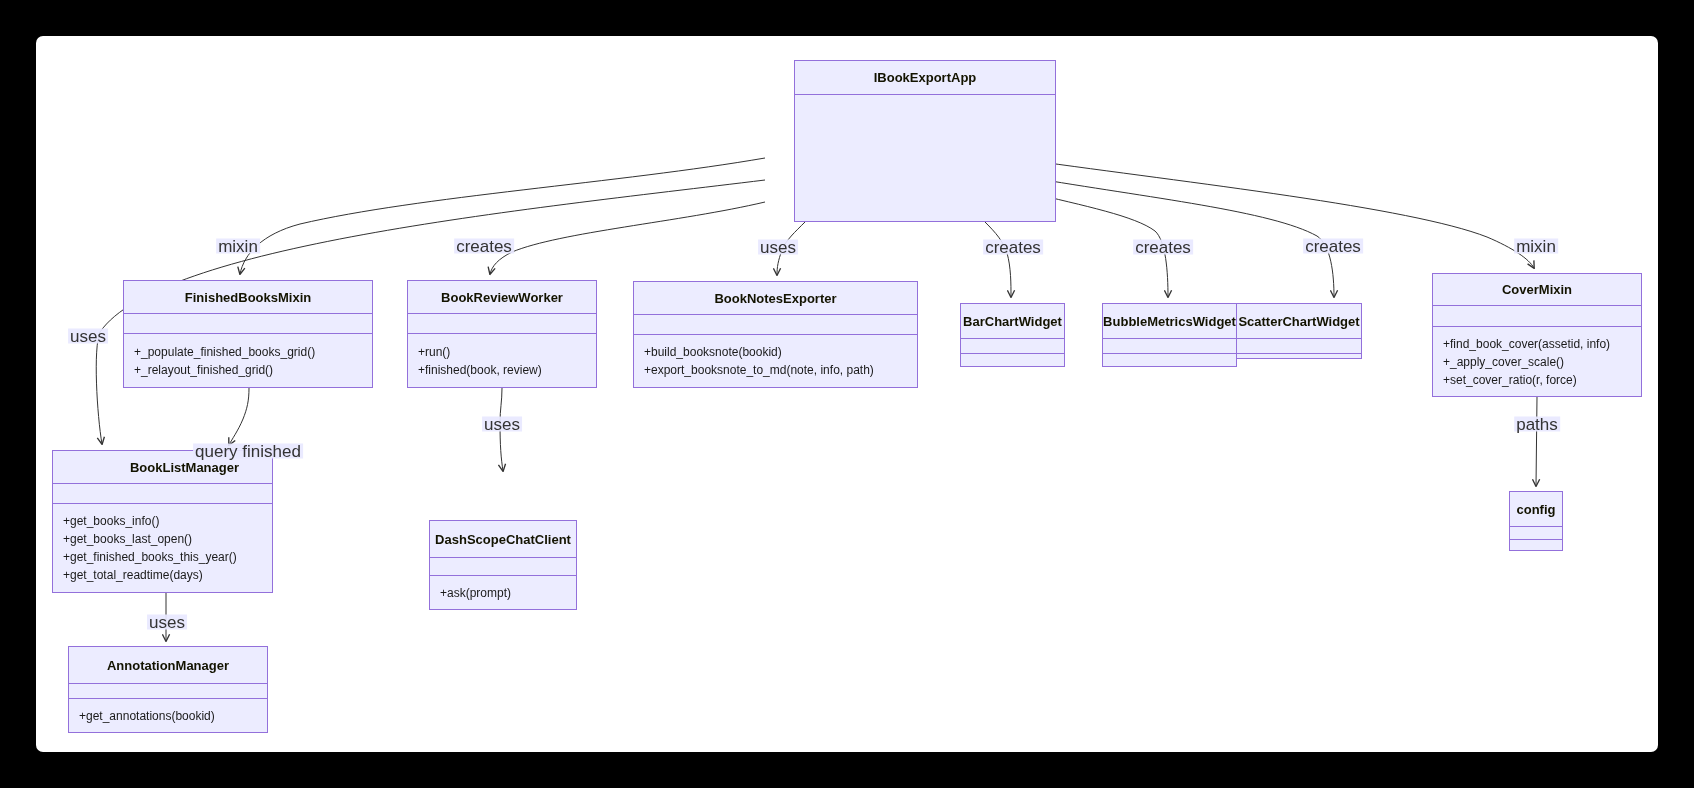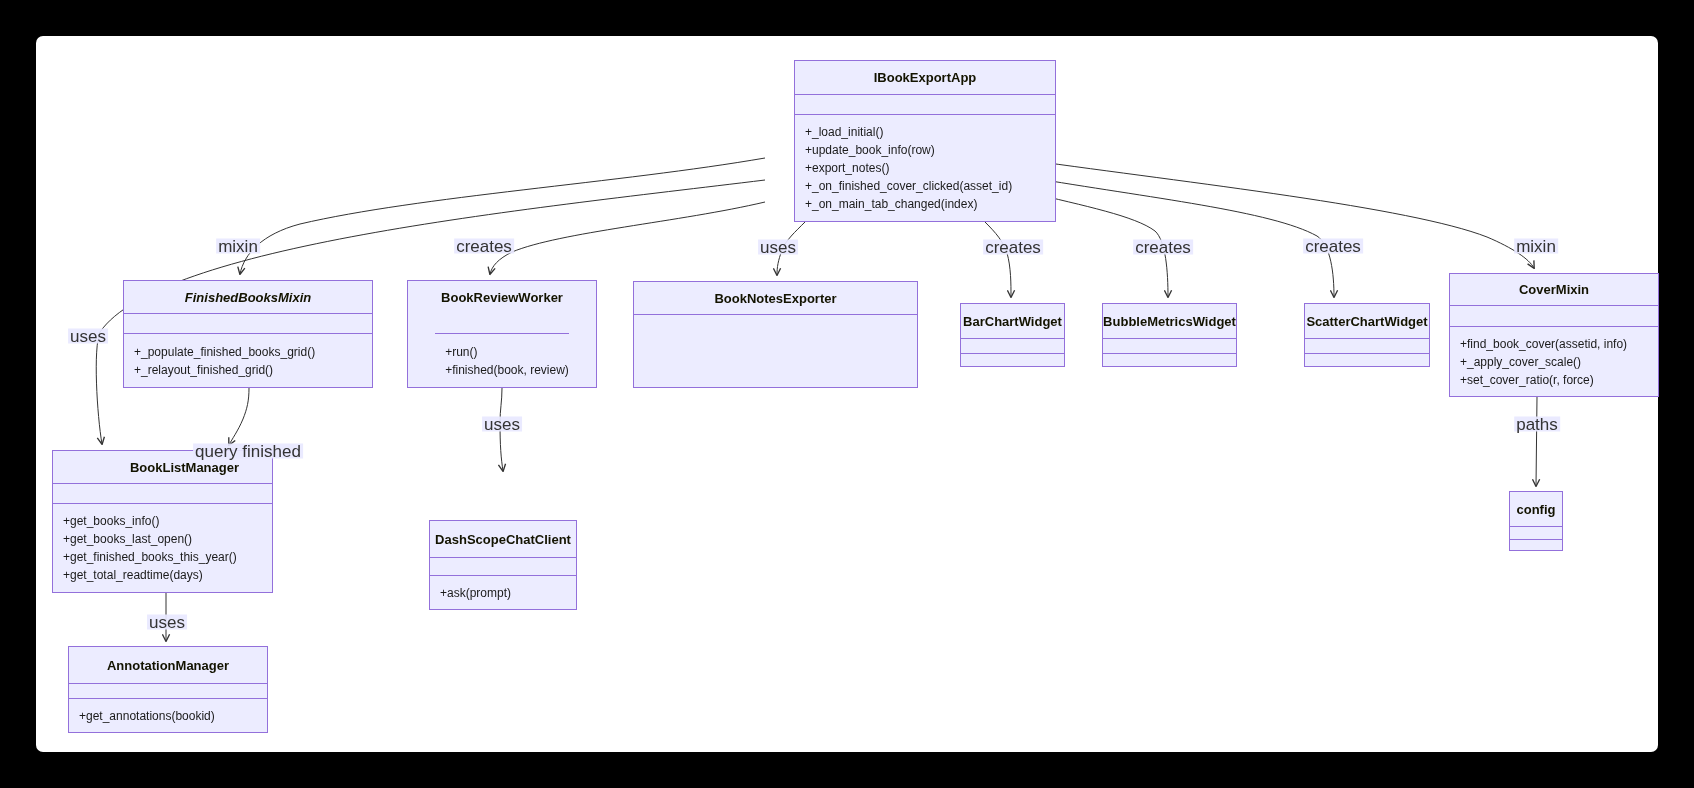--- a/index.html
+++ b/index.html
@@ -79,64 +79,61 @@
         <path d="M166,593 L166,641" class="edge" marker-end="url(#arrow)"></path>
         <path d="M502,388 C502,401 500,410 500,422 C500,446 501,458 503,471" class="edge" marker-end="url(#arrow)"></path>
         <path d="M1537,397 L1536,486" class="edge" marker-end="url(#arrow)"></path>
       </g>
   </svg>
 
   <div id="nodes-layer">
       <div class="class-node" style="left: 765px; top: 60px; width: 262px; height: 162px; margin-left: 29px;">
         <div class="node-title" style="height: 33px;">IBookExportApp</div>
         <div class="node-attrs" style="height: 20px;"></div>
-        <div class="node-methods">
-          <div class="method-line">+_load_initial()</div>
-          <div class="method-line">+update_book_info(row)</div>
-          <div class="method-line">+export_notes()</div>
-          <div class="method-line">+_on_finished_cover_clicked(asset_id)</div>
-          <div class="method-line">+_on_main_tab_changed(index)</div>
-        </div>
       </div>
       <div class="class-node" style="left: 123px; top: 280px; width: 250px; height: 108px;">
-        <div class="node-title" style="height: 32px; font-style: italic;">FinishedBooksMixin</div>
+        <div class="node-title" style="height: 32px;">FinishedBooksMixin</div>
         <div class="node-attrs" style="height: 20px;"></div>
         <div class="node-methods">
           <div class="method-line">+_populate_finished_books_grid()</div>
           <div class="method-line">+_relayout_finished_grid()</div>
         </div>
       </div>
-      <div class="class-node" style="left: 407px; top: 280px; width: 190px; height: 108px; align-items: center;">
+      <div class="class-node" style="left: 407px; top: 280px; width: 190px; height: 108px;">
         <div class="node-title" style="height: 32px;">BookReviewWorker</div>
         <div class="node-attrs" style="height: 20px;"></div>
         <div class="node-methods">
           <div class="method-line">+run()</div>
           <div class="method-line">+finished(book, review)</div>
         </div>
       </div>
       <div class="class-node" style="left: 633px; top: 281px; width: 285px; height: 107px;">
         <div class="node-title" style="height: 32px;">BookNotesExporter</div>
         <div class="node-attrs" style="height: 20px;"></div>
+        <div class="node-methods">
+          <div class="method-line">+build_booksnote(bookid)</div>
+          <div class="method-line">+export_booksnote_to_md(note, info, path)</div>
+        </div>
       </div>
       <div class="class-node" style="left: 960px; top: 303px; width: 105px; height: 64px;">
         <div class="node-title" style="height: 34px;">BarChartWidget</div>
         <div class="node-attrs" style="height: 15px;"></div>
         <div class="node-methods"></div>
       </div>
       <div class="class-node" style="left: 1102px; top: 303px; width: 135px; height: 64px;">
         <div class="node-title" style="height: 34px;">BubbleMetricsWidget</div>
         <div class="node-attrs" style="height: 15px;"></div>
         <div class="node-methods"></div>
       </div>
-      <div class="class-node" style="left: 1304px; top: 303px; width: 126px; height: 64px;">
+      <div class="class-node" style="left: 1236px; top: 303px; width: 126px; height: 56px;">
         <div class="node-title" style="height: 34px;">ScatterChartWidget</div>
         <div class="node-attrs" style="height: 15px;"></div>
         <div class="node-methods"></div>
       </div>
-      <div class="class-node" style="left: 1432px; top: 273px; width: 210px; height: 124px; margin-left: 17px;">
+      <div class="class-node" style="left: 1432px; top: 273px; width: 210px; height: 124px;">
         <div class="node-title" style="height: 31px;">CoverMixin</div>
         <div class="node-attrs" style="height: 21px;"></div>
         <div class="node-methods">
           <div class="method-line">+find_book_cover(assetid, info)</div>
           <div class="method-line">+_apply_cover_scale()</div>
           <div class="method-line">+set_cover_ratio(r, force)</div>
         </div>
       </div>
       <div class="class-node" style="left: 52px; top: 450px; width: 221px; height: 143px;">
         <div class="node-title" style="height: 32px; padding-left: 44px;">BookListManager</div>

